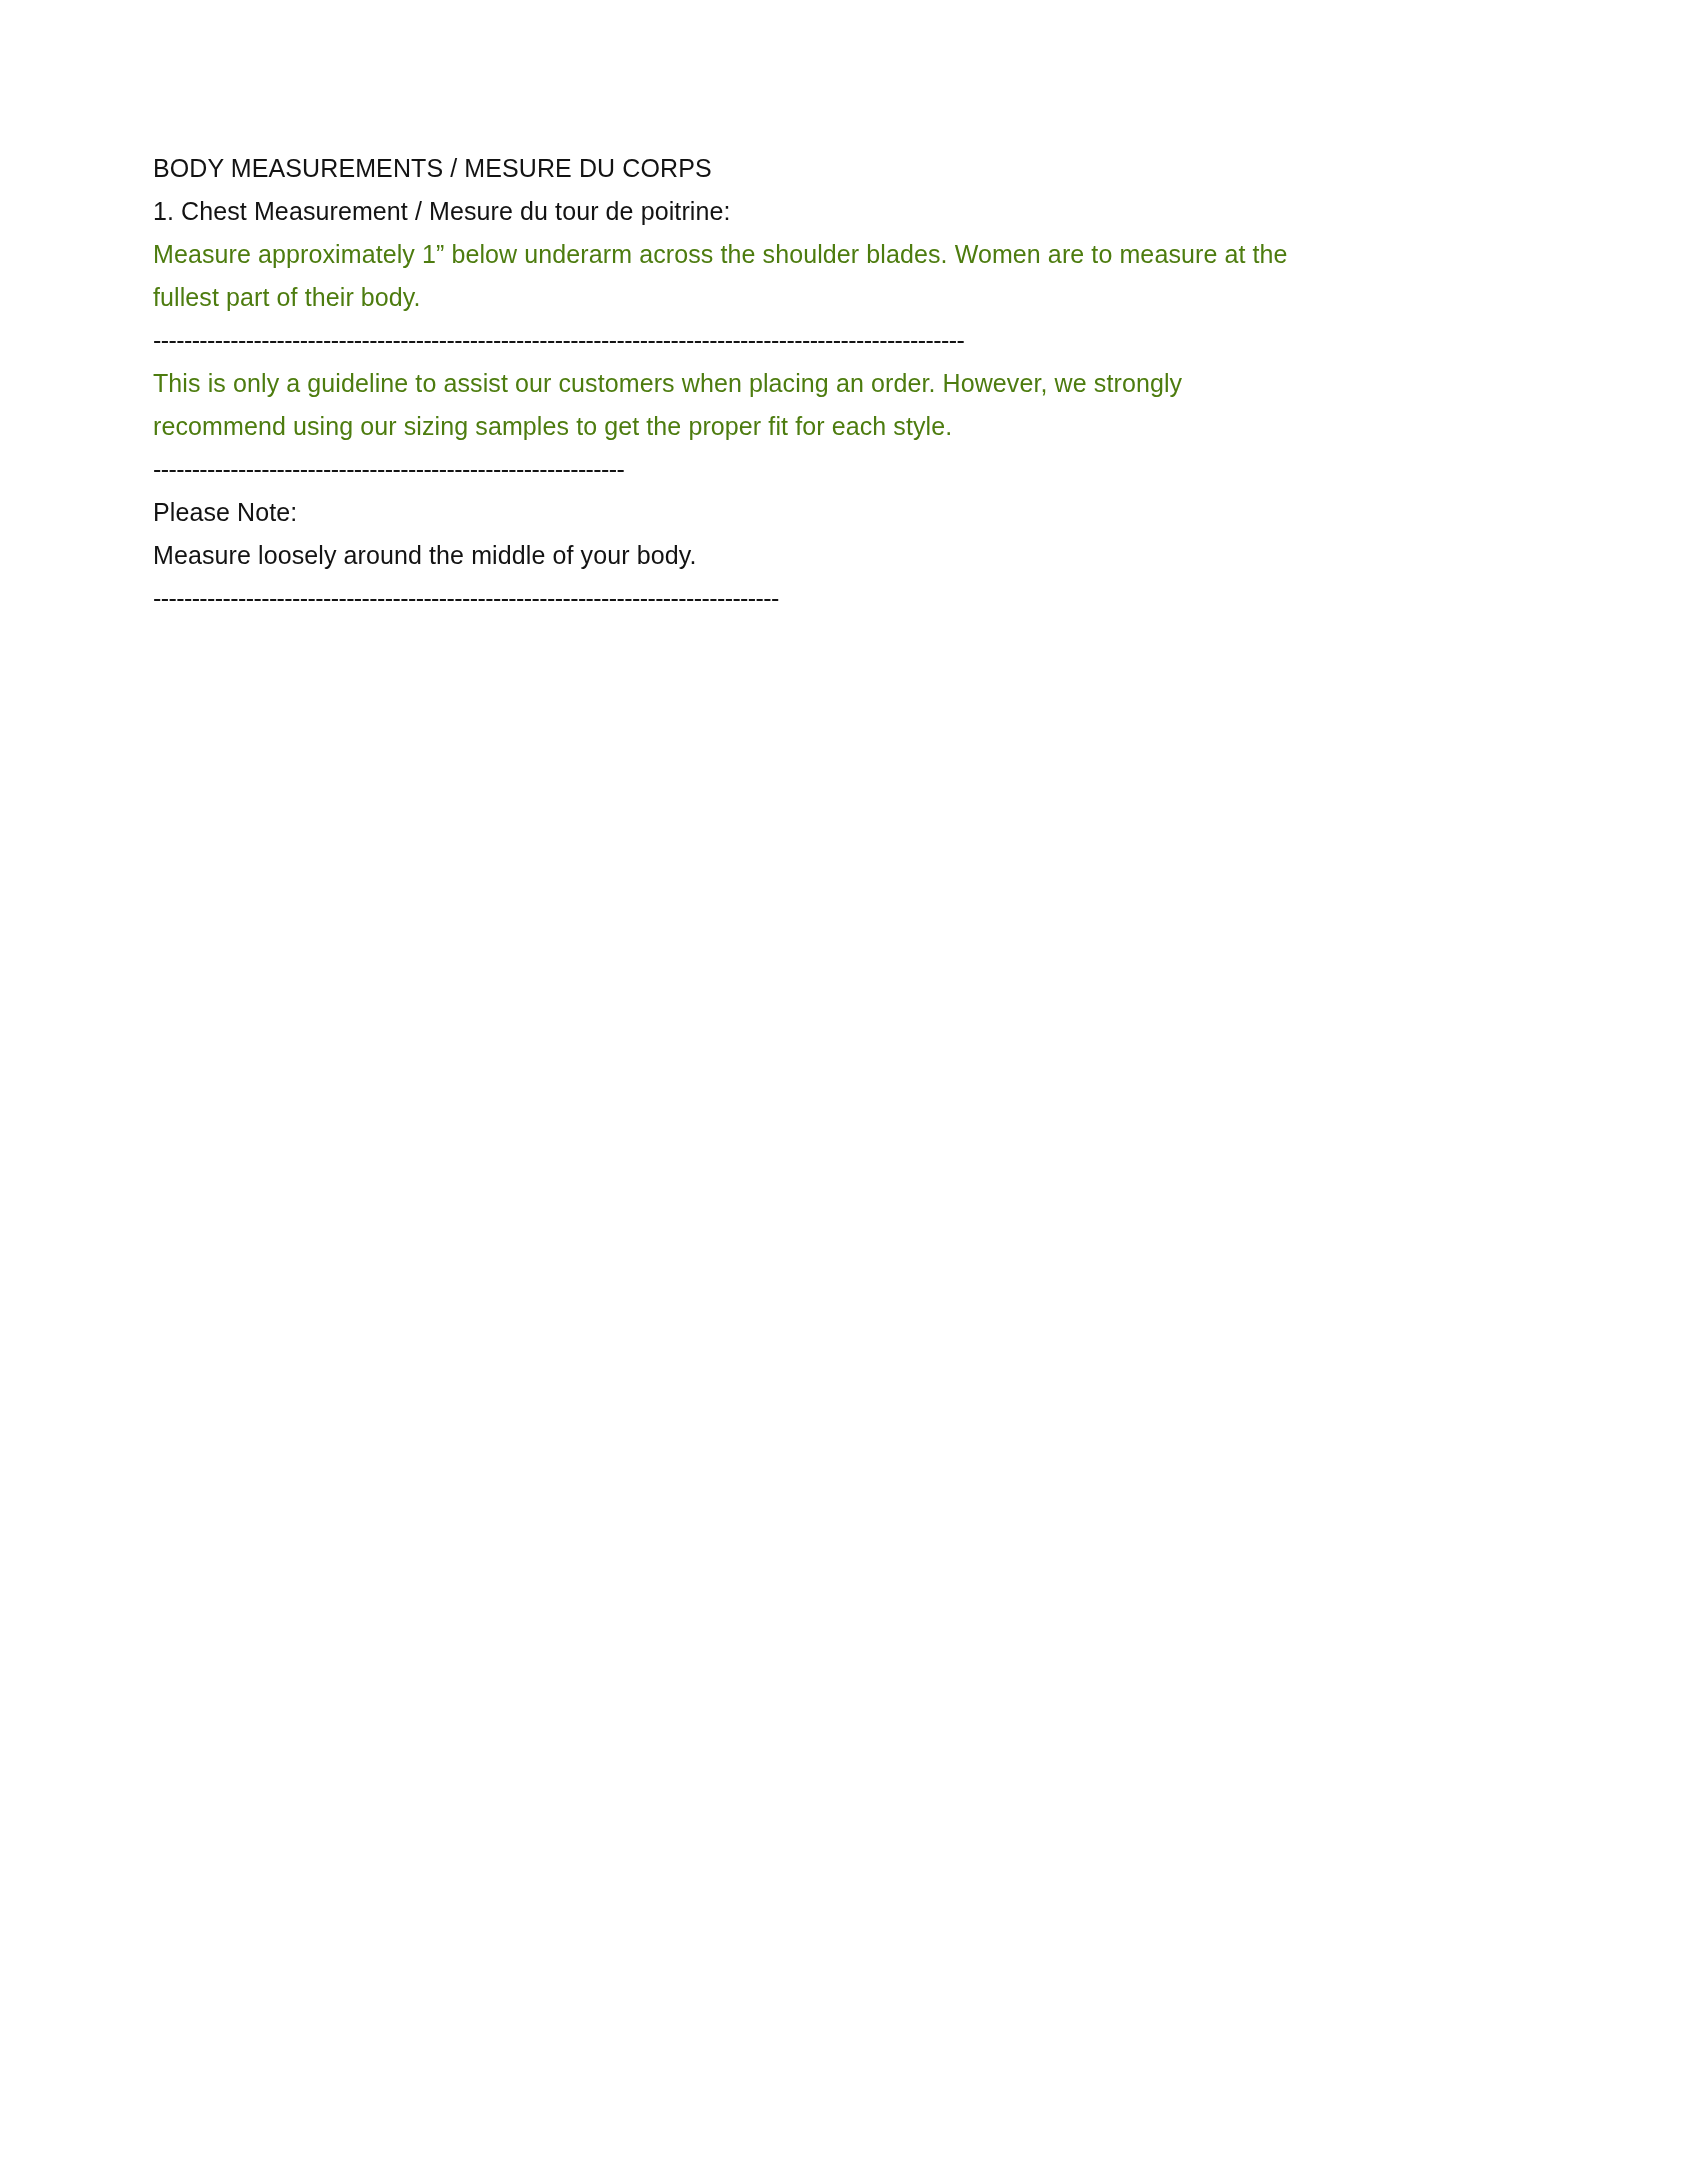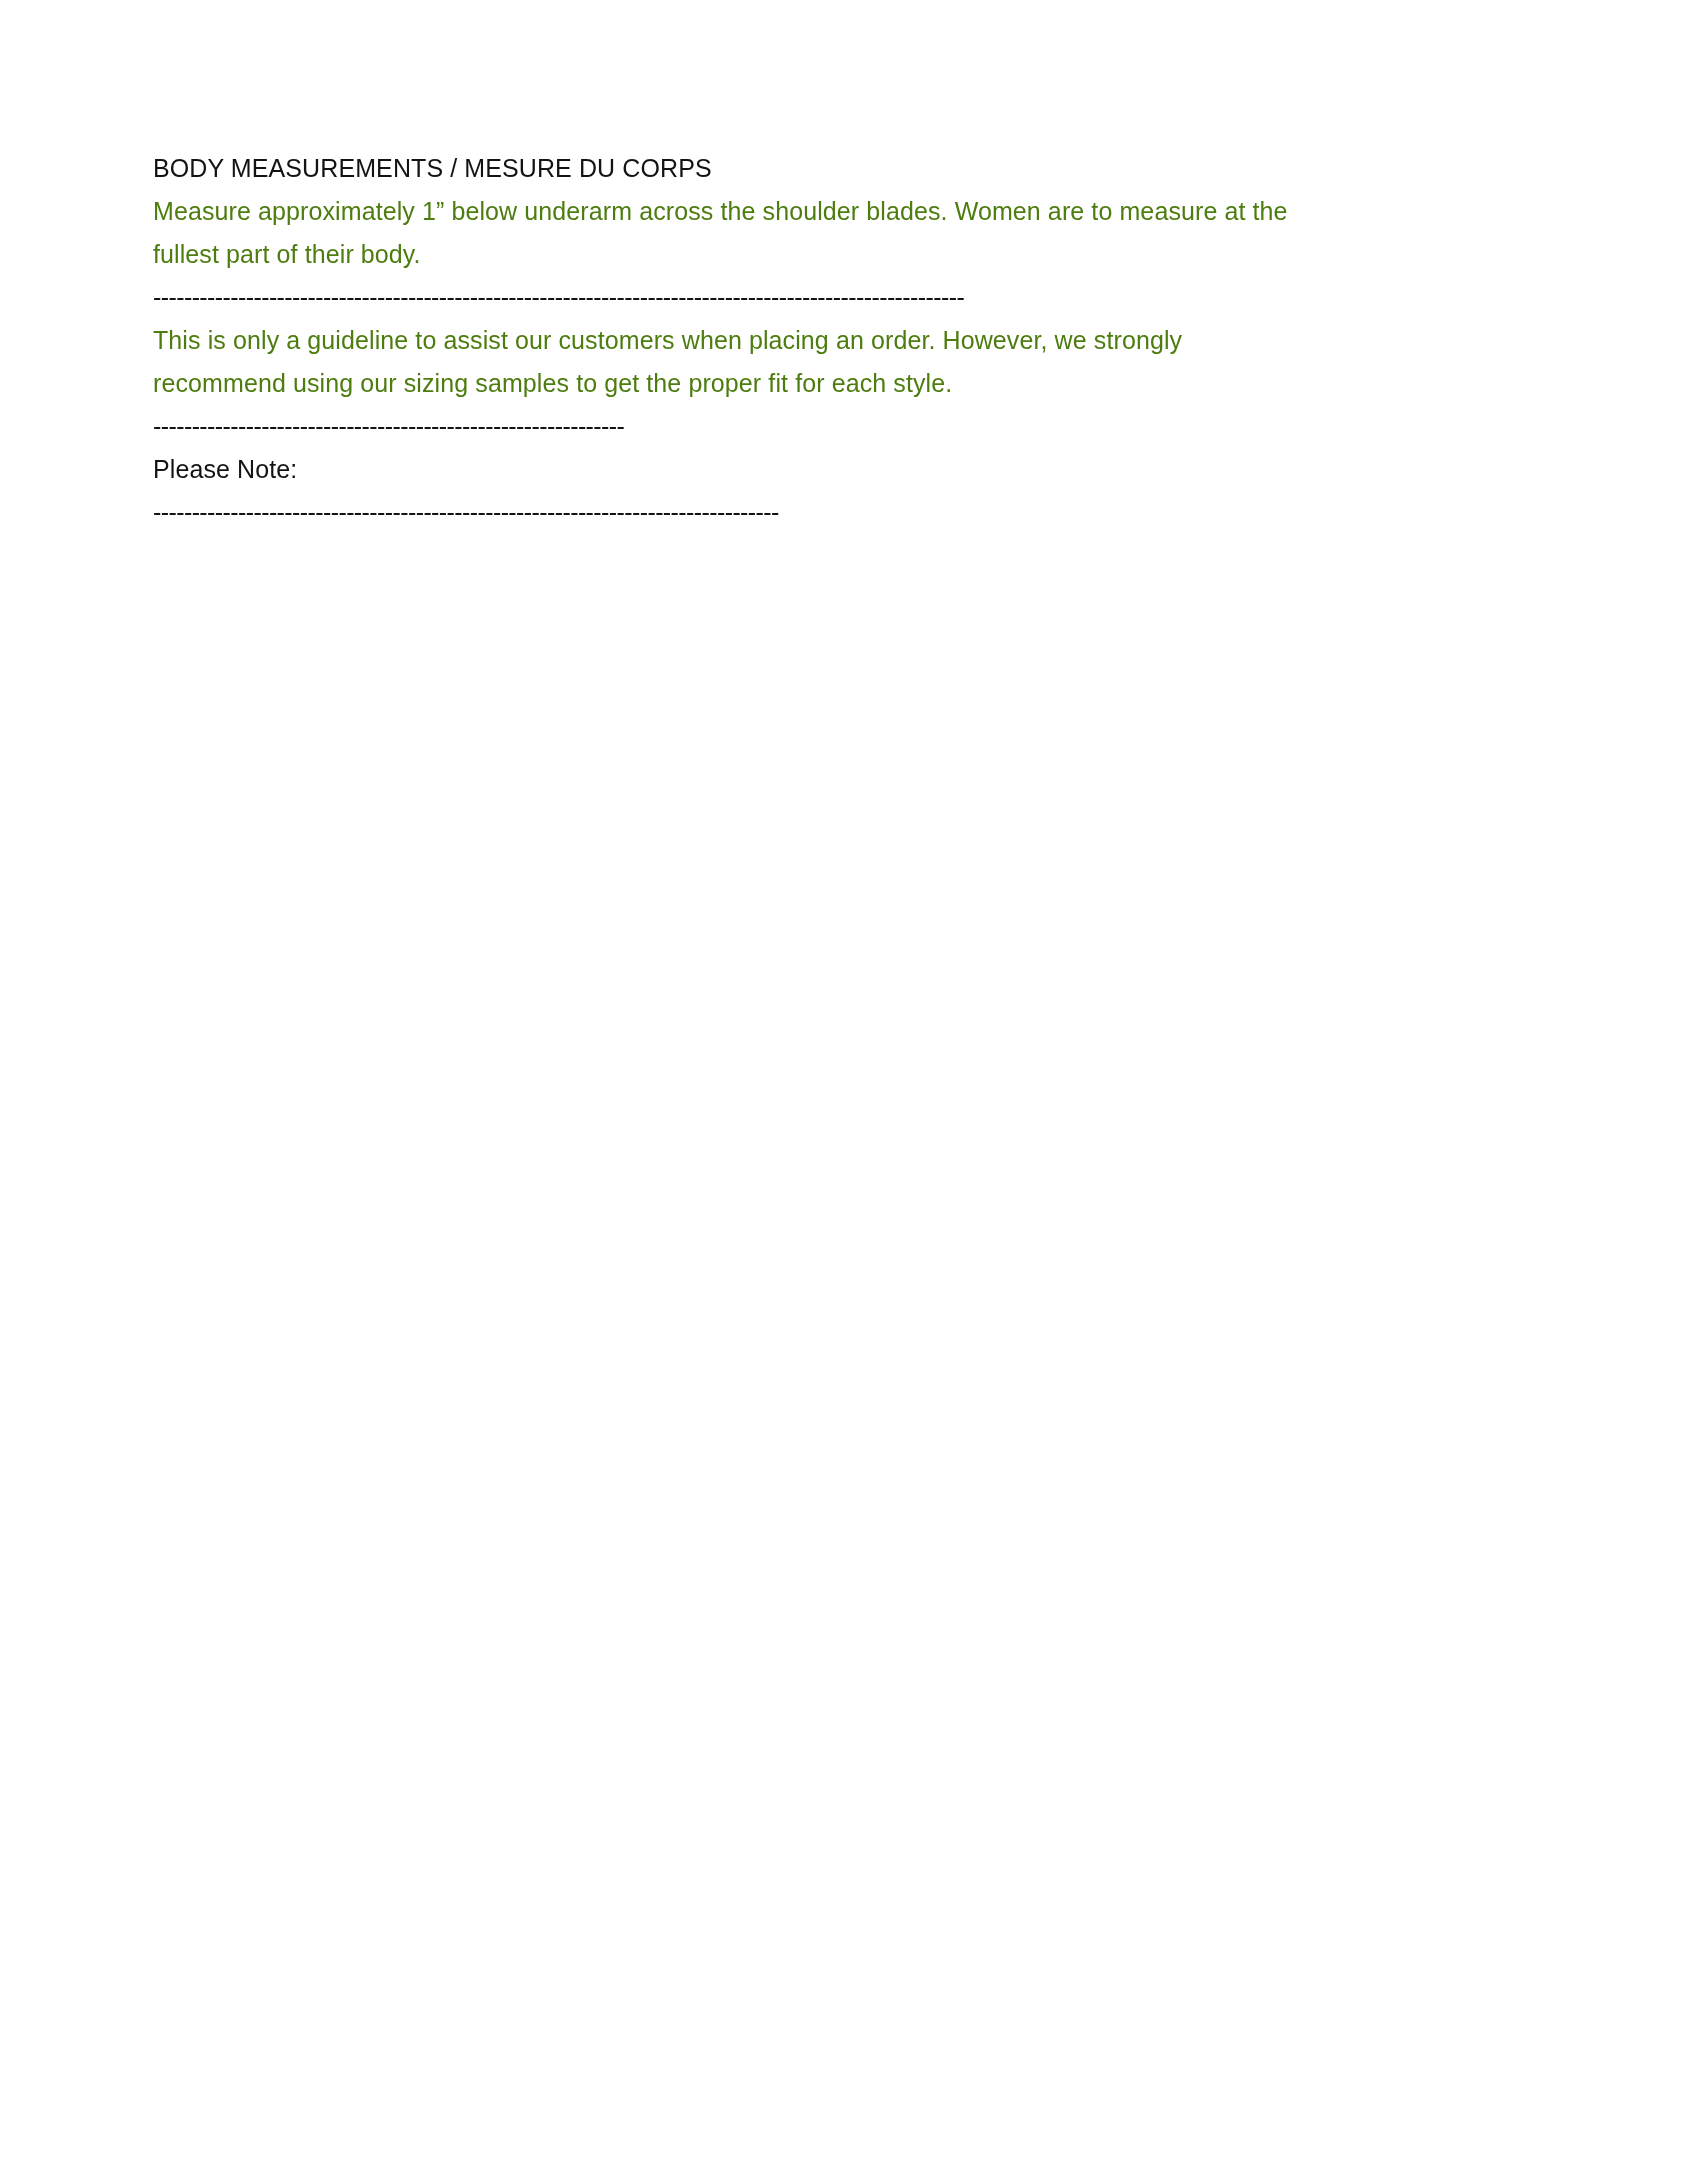--- a/index.html
+++ b/index.html
@@ -51,30 +51,32 @@
   }
 </style>
 </head>
 <body>
 
 <div class="page">
   <div class="content">
 
     <div class="line">BODY MEASUREMENTS / MESURE DU CORPS</div>
 
+    <div class="line">1. Chest Measurement / Mesure du tour de poitrine:</div>
 
     <div class="para">Measure approximately 1” below underarm across the shoulder blades. Women are to measure at the fullest part of their body.</div>
 
     <div class="divider">---------------------------------------------------------------------------------------------------------</div>
 
     <div class="para">This is only a guideline to assist our customers when placing an order. However, we strongly recommend using our sizing samples to get the proper fit for each style.</div>
 
     <div class="divider">-------------------------------------------------------------</div>
 
     <div class="line">Please Note:</div>
 
 
+    <div class="line">Measure loosely around the middle of your body.</div>
 
     <div class="divider">---------------------------------------------------------------------------------</div>
 
   </div>
 </div>
 
 
 </body></html>

